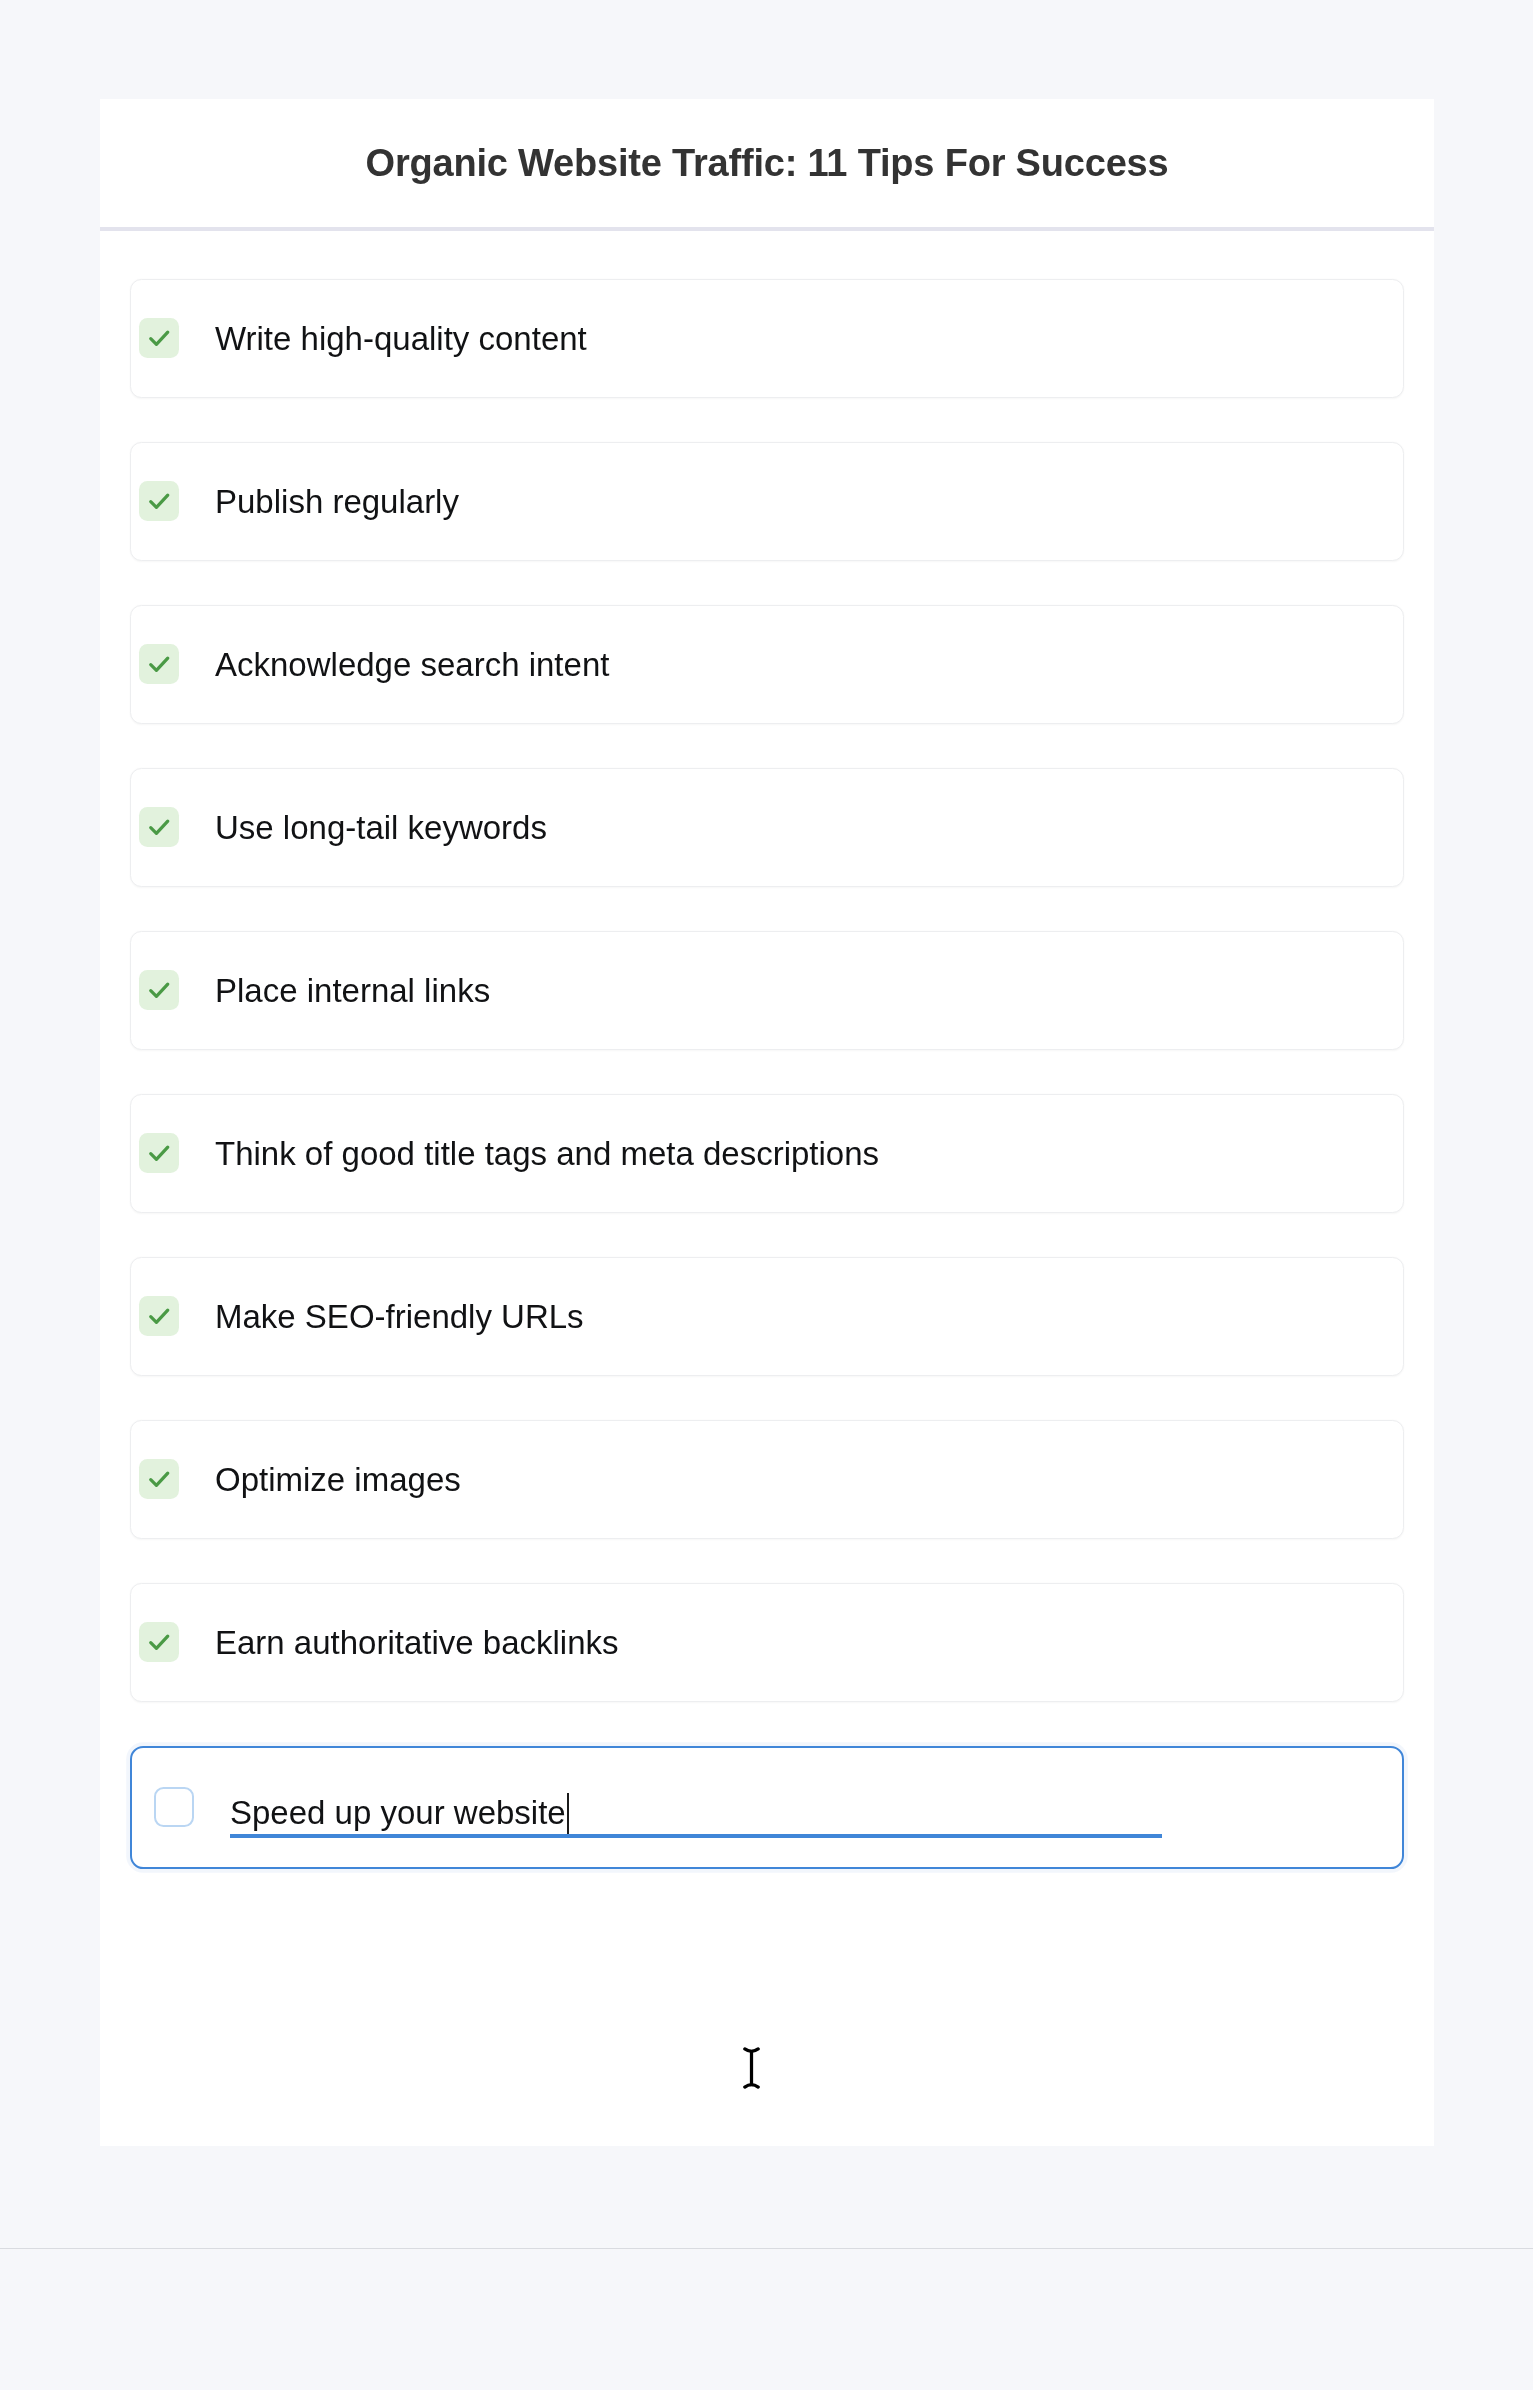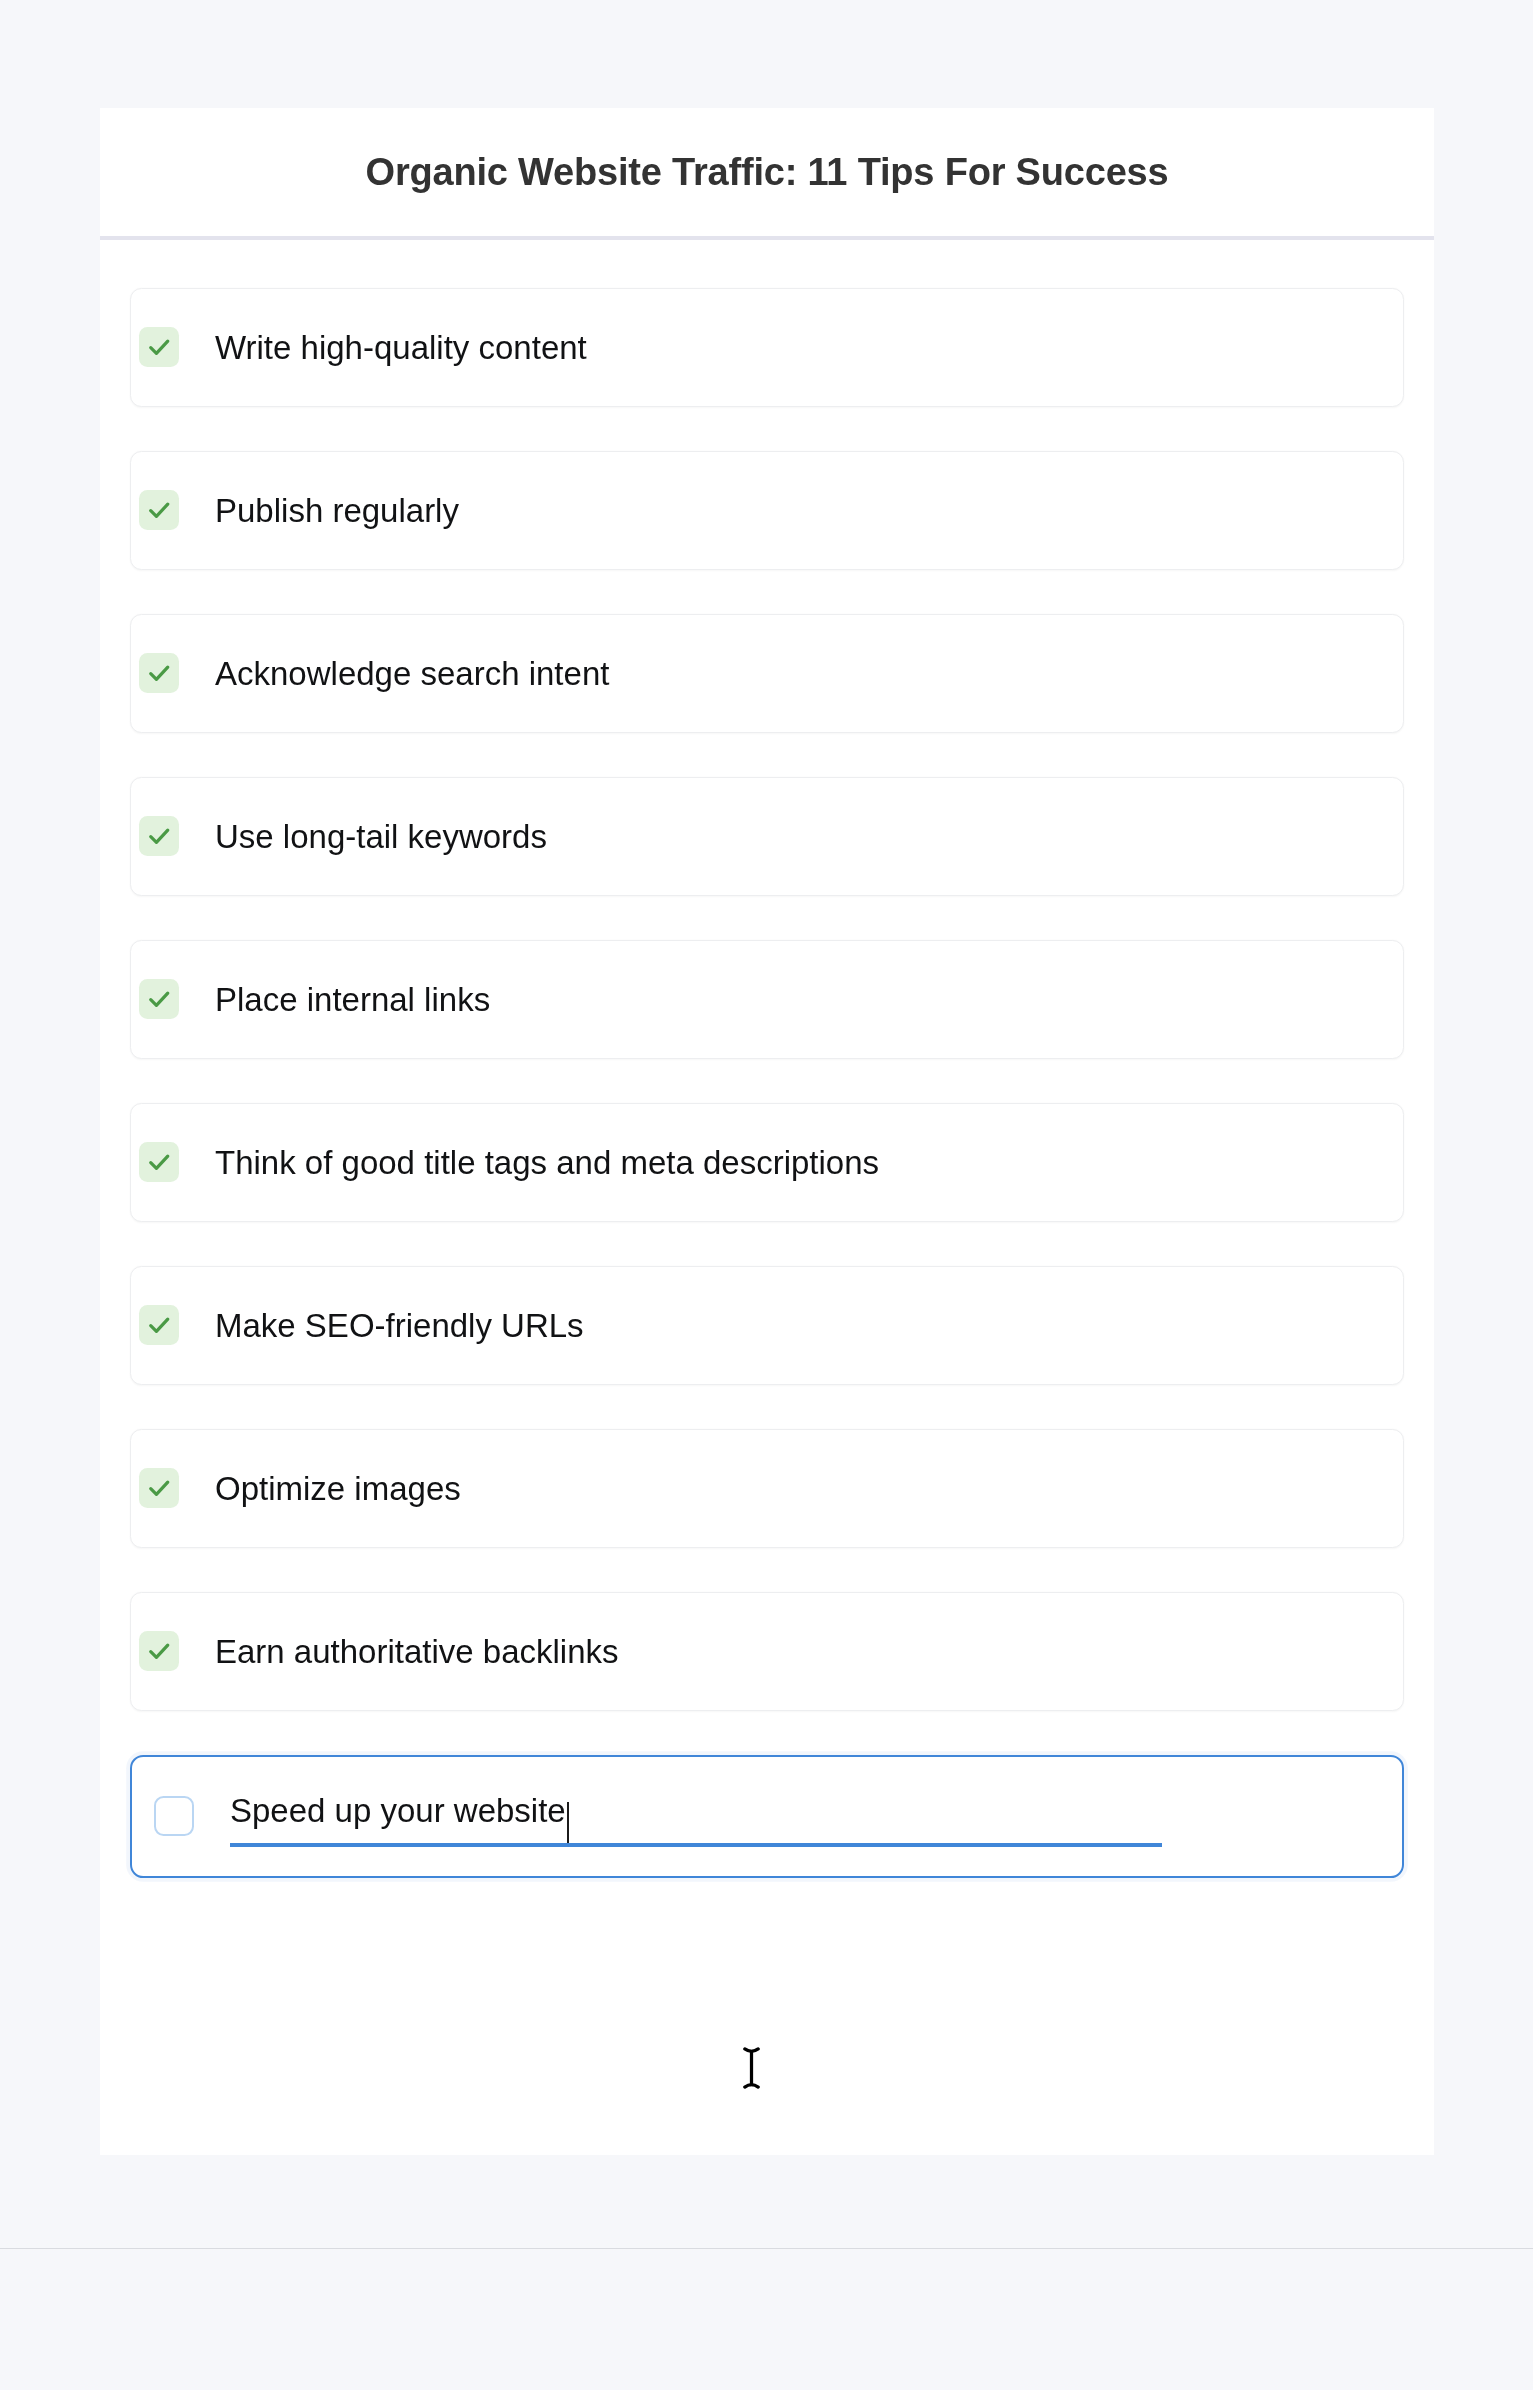--- a/index.html
+++ b/index.html
@@ -14,21 +14,21 @@
     font-family: "Liberation Sans", "DejaVu Sans", sans-serif;
     -webkit-font-smoothing: antialiased;
     overflow: hidden;
     position: relative;
   }
 
   
   .card {
     position: absolute;
     left: 100px;
-    top: 108px;
+    top: 99px;
     width: 1334px;
     height: 2047px;
     background: #ffffff;
     box-sizing: border-box;
   }
 
   .card-header {
     height: 128px;
     display: flex;
     align-items: center;
@@ -109,21 +109,21 @@
   }
   .focused-field {
     position: relative;
     margin-left: 36px;
     display: flex;
     flex-direction: column;
     justify-content: center;
   }
   .focused-text-row {
     display: flex;
-    align-items: flex-start;
+    align-items: flex-end;
     white-space: nowrap;
   }
   .focused-text {
     font-size: 33px;
     color: #111214;
     line-height: 1;
   }
   .caret {
     display: inline-block;
     width: 1.9px;

